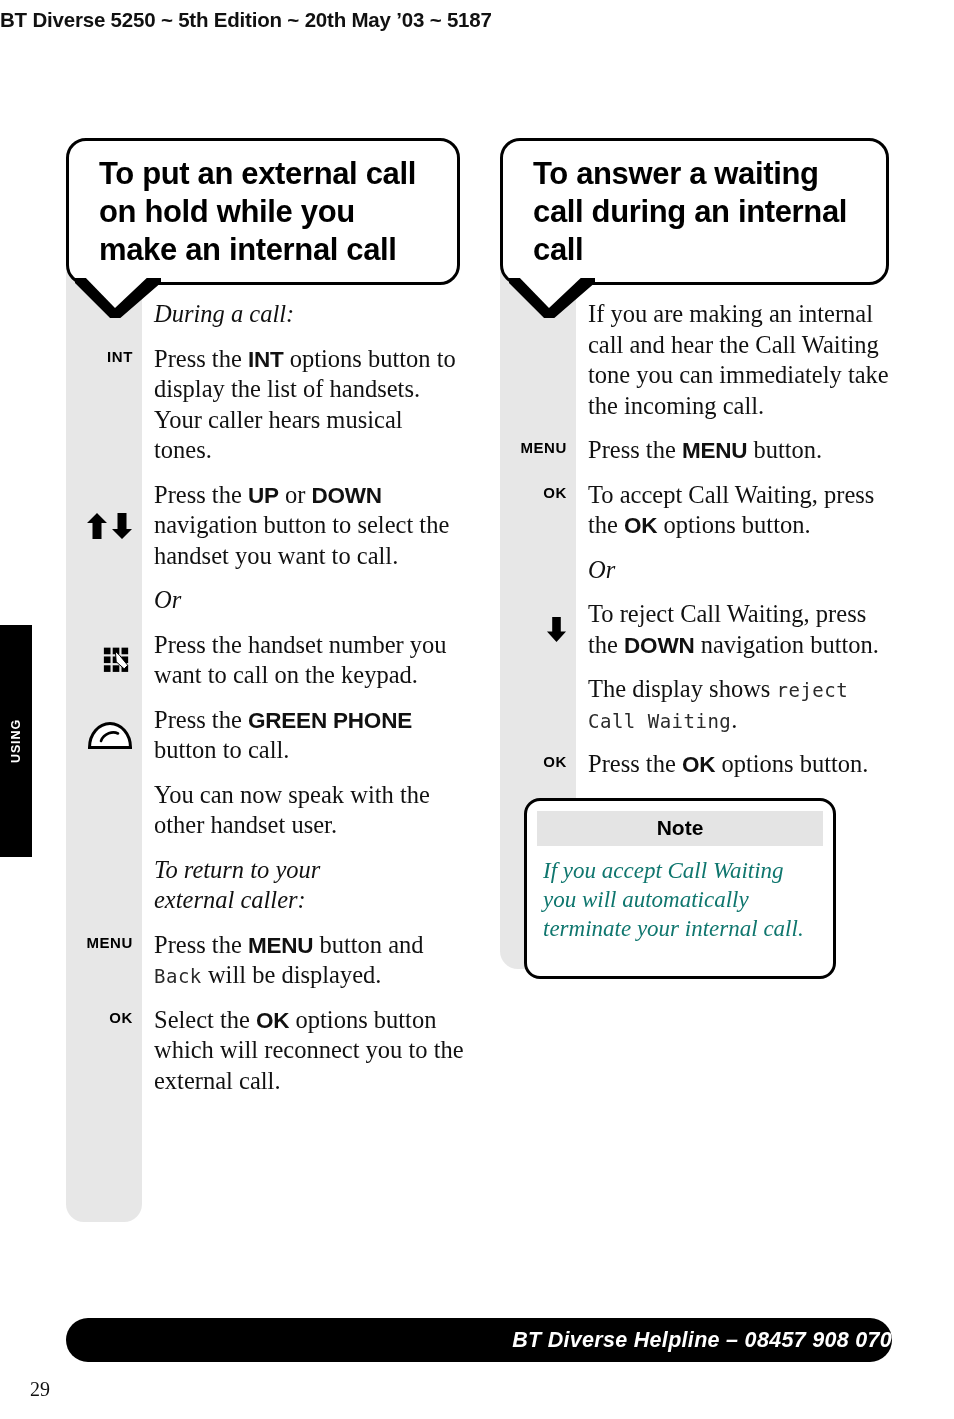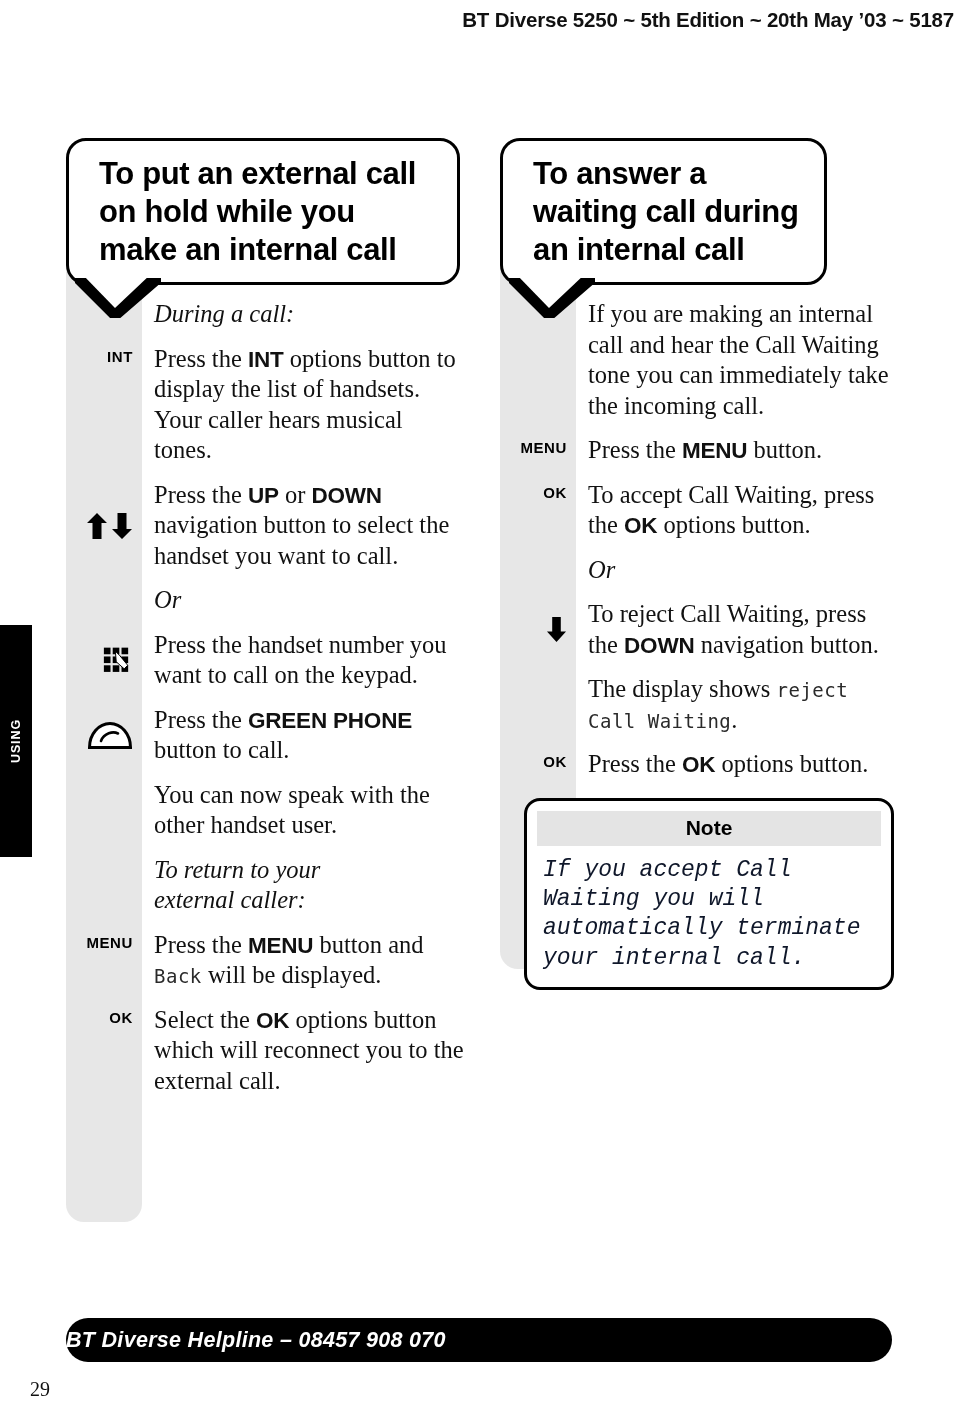--- a/index.html
+++ b/index.html
@@ -8,21 +8,21 @@
     background:#ffffff;
     font-family:"Liberation Serif", serif;
     position:relative;
     overflow:hidden;
   }
 
   
   .running-head{
     position:absolute;
     top:8px;left:0;width:954px;
-    text-align:right;
+    text-align:left;
     font-family:"Liberation Sans", sans-serif;
     font-size:20.5px;
     font-weight:600;
     letter-spacing:-0.2px;
     color:#111;
   }
 
   
   .section-tab{
     position:absolute;
@@ -52,21 +52,21 @@
   .bubble{
     position:relative;
     border:3.5px solid #000;
     border-radius:20px;
     background:#fff;
     padding:14px 18px 14px 30px;
     box-sizing:border-box;
     z-index:3;
   }
   .col-left .bubble{width:394px;}
-  .col-right .bubble{width:327px;}
+  .col-right .bubble{width:389px;}
   .bubble-title{
     font-family:"Liberation Sans", sans-serif;
     font-weight:700;
     font-size:31px;
     line-height:1.22;
     color:#000;
     letter-spacing:-0.35px;
   }
   
   .tail{
@@ -145,55 +145,54 @@
   .keypad{width:30px;height:28px;display:block;}
   .phone{width:46px;height:30px;display:block;}
   .arrow-single{width:21px;height:27px;display:block;}
 
   
   .note{
     position:relative;
     z-index:2;
     margin-left:24px;
     margin-top:18px;
-    width:370px;
+    width:312px;
     box-sizing:border-box;
     border:3.5px solid #000;
     border-radius:16px;
     background:#fff;
-    padding:10px 10px 14px 10px;
+    padding:10px 10px 32px 10px;
   }
   .note-head{
     background:#e4e4e4;
     text-align:center;
     font-family:"Liberation Sans", sans-serif;
     font-weight:700;
     font-size:21px;
     padding:5px 0 6px 0;
     color:#000;
   }
   .note-body{
     font-style:italic;
     font-size:23px;
     line-height:1.27;
     padding:10px 4px 0 6px;
-    color:#0f172a;
-    font-family:Liberation Mono, monospace;
+    color:#0f766e;
   }
 
   
   .footer-bar{
     position:absolute;
     left:66px;top:1318px;
     width:826px;height:44px;
     background:#000;
     border-radius:22px;
     display:flex;
     align-items:center;
-    justify-content:flex-start;
+    justify-content:flex-end;
   }
   .footer-text{
     color:#fff;
     font-family:"Liberation Sans", sans-serif;
     font-style:italic;
     font-weight:700;
     font-size:21.5px;
     letter-spacing:0.3px;
   }
   .page-num{

